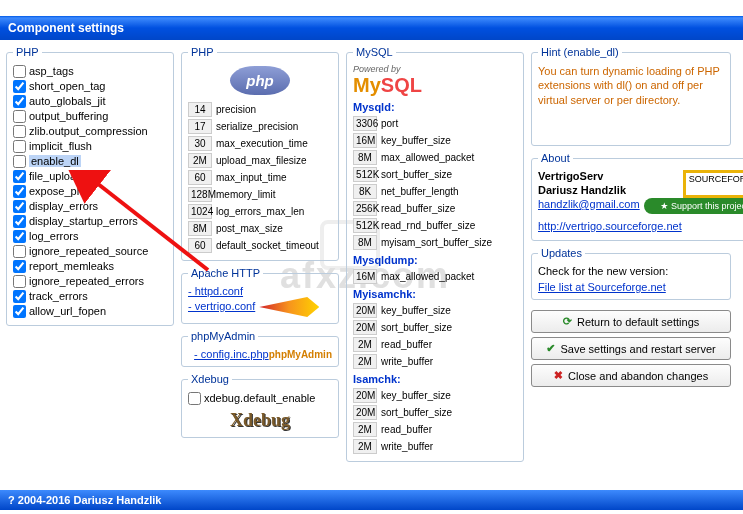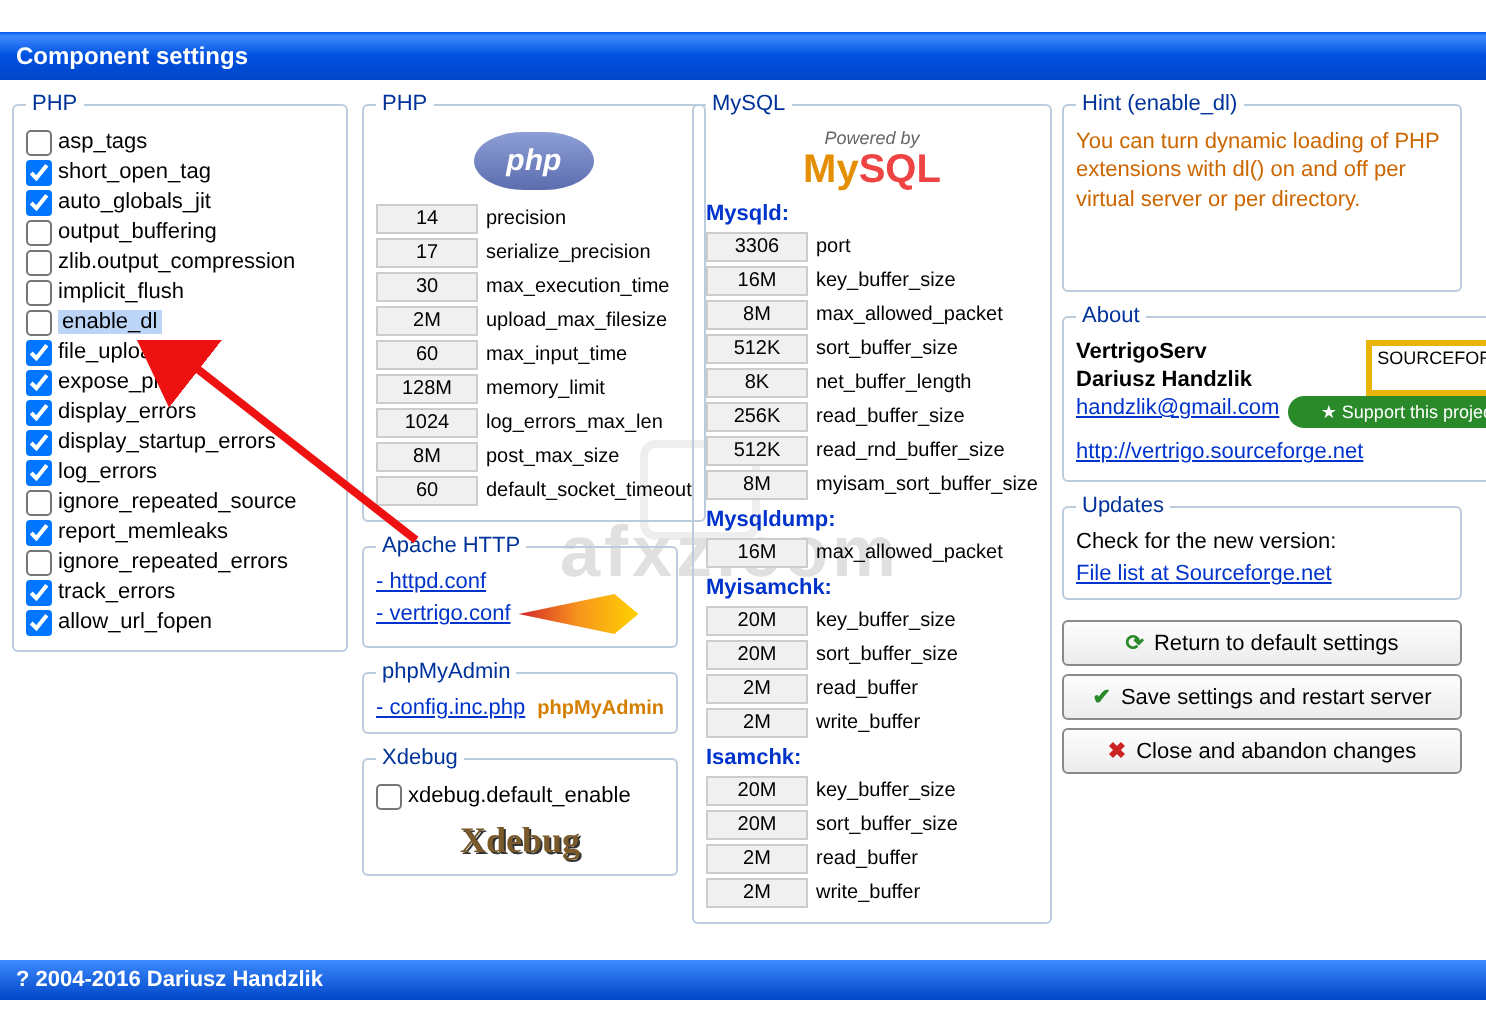--- a/index.html
+++ b/index.html
@@ -11,30 +11,30 @@
 .col2 { width: 158px; }
 .col3 { width: 178px; }
 .col4 { width: 200px; }
 fieldset { border: 1px solid #bcd; border-radius: 3px; padding: 6px; position: relative; }
 legend { color: #003399; padding: 0 3px; font-size: 11px; }
 .chk { display: flex; align-items: flex-start; gap: 3px; padding: 1px 0; }
 .chk input { width: 13px; height: 13px; margin: 0; }
 .chk label { cursor: default; }
 .hl { background: #bcd4f6; padding: 0 2px; }
 .valrow { display: flex; align-items: center; gap: 4px; padding: 1px 0; }
-.valbox { width: 51px; background: #f0f0f0; border: 1px solid #ccc; text-align: center; font-size: 10px; padding: 1px 2px; }
+.valbox { width: 24px; background: #f0f0f0; border: 1px solid #ccc; text-align: center; font-size: 10px; padding: 1px 2px; }
 .vallbl { font-size: 10px; }
 .link { color: #0033cc; text-decoration: underline; cursor: pointer; }
 .sechead { color: #0033cc; font-weight: bold; font-size: 11px; margin: 3px 0 2px; }
 .hint-body { color: #cc6600; font-size: 11px; line-height: 1.3; }
 .btnrow { display: flex; flex-direction: column; gap: 4px; margin-top: 4px; }
 .btn { background: linear-gradient(#fdfdfd,#ececec); border: 1px solid #8a8a8a; border-radius: 3px; padding: 4px; text-align: center; font-size: 11px; cursor: pointer; display: flex; align-items: center; justify-content: center; gap: 5px; }
-.footer { position: absolute; bottom: 14px; left: 0; right: 0; background: linear-gradient(to bottom, #3d8afd, #0046c8); color: #fff; font-weight: bold; padding: 4px 8px; }
+.footer { position: absolute; bottom: 4px; left: 0; right: 0; background: linear-gradient(to bottom, #3d8afd, #0046c8); color: #fff; font-weight: bold; padding: 4px 8px; }
 .logo-php { background: linear-gradient(#8e9ed6,#5b6daf); color: #fff; font-weight: bold; font-style: italic; border-radius: 50%/60%; padding: 6px 16px; display: inline-block; margin: 2px auto 6px; font-size: 15px; }
-.logo-mysql { text-align: center; margin-bottom: 4px; }
+.logo-mysql { margin-bottom: 4px; }
 .logo-mysql .pow { font-size: 9px; color: #666; font-style: italic; }
 .logo-mysql .my { color: #e48e00; font-weight: bold; font-size: 20px; }
 .logo-mysql .sql { color: #ef4444; font-weight: bold; font-size: 20px; }
 .apache-feather { display:inline-block; width:60px; height:20px; background: linear-gradient(90deg,#d2232a,#f7941d,#ffd200); clip-path: polygon(0 50%, 80% 0, 100% 50%, 80% 100%); margin-left:4px; vertical-align:middle;}
 .pma-logo { color:#d47f00; font-size:10px; font-weight:bold; }
 .xdebug-logo { font-family: 'Comic Sans MS', cursive; font-weight:bold; font-size:18px; color:#7a5a2a; text-shadow:1px 1px #333; display:inline-block; margin-top:4px;}
 .sf-badge { background:#fff; border:3px solid #eab308; font-size:9px; padding:1px 3px;margin-left:39px; }
 .support-btn { background:#2a8a2a; color:#fff; font-size:9px; padding:3px 4px; border-radius:13px; text-align:center;}
 .arrow { position:absolute; left:38px; top:170px; pointer-events:none; }
 .watermark { position:absolute; left:280px; top:255px; font-size:36px; color:#e0e0e0; font-weight:bold; letter-spacing:2px; pointer-events:none; z-index:0; }
@@ -171,21 +171,21 @@
           </div>
         </div>
     </fieldset>
     <fieldset>
       <legend>Apache HTTP</legend>
       <div><span class="link">- httpd.conf</span></div>
       <div><span class="link">- vertrigo.conf</span><span class="apache-feather"></span></div>
     </fieldset>
     <fieldset>
       <legend>phpMyAdmin</legend>
-      <div style="display:flex;justify-content:space-between;align-items:flex-end;">
+      <div style="display:flex;justify-content:flex-end;align-items:flex-end;">
         <span class="link">- config.inc.php</span>
         <span class="pma-logo">phpMyAdmin</span>
       </div>
     </fieldset>
     <fieldset>
       <legend>Xdebug</legend>
       <div class="chk">
           <input type="checkbox" style="">
           <label>xdebug.default_enable</label>
         </div>

